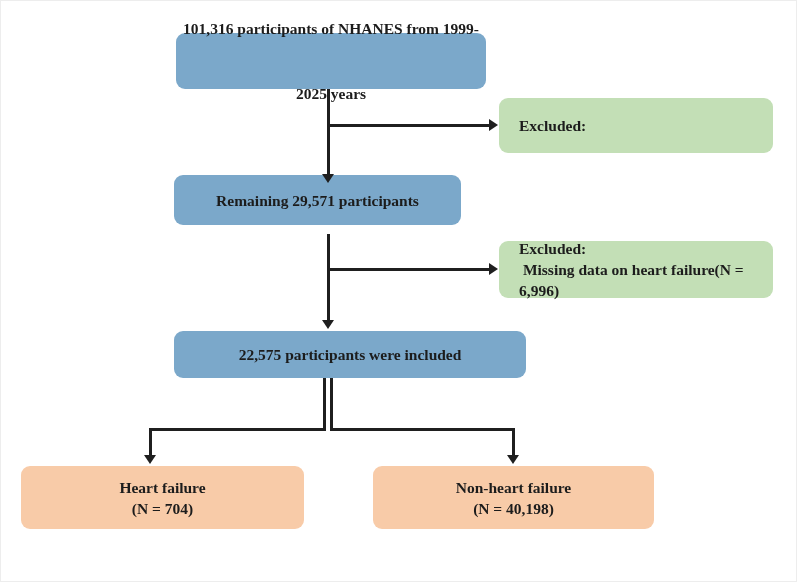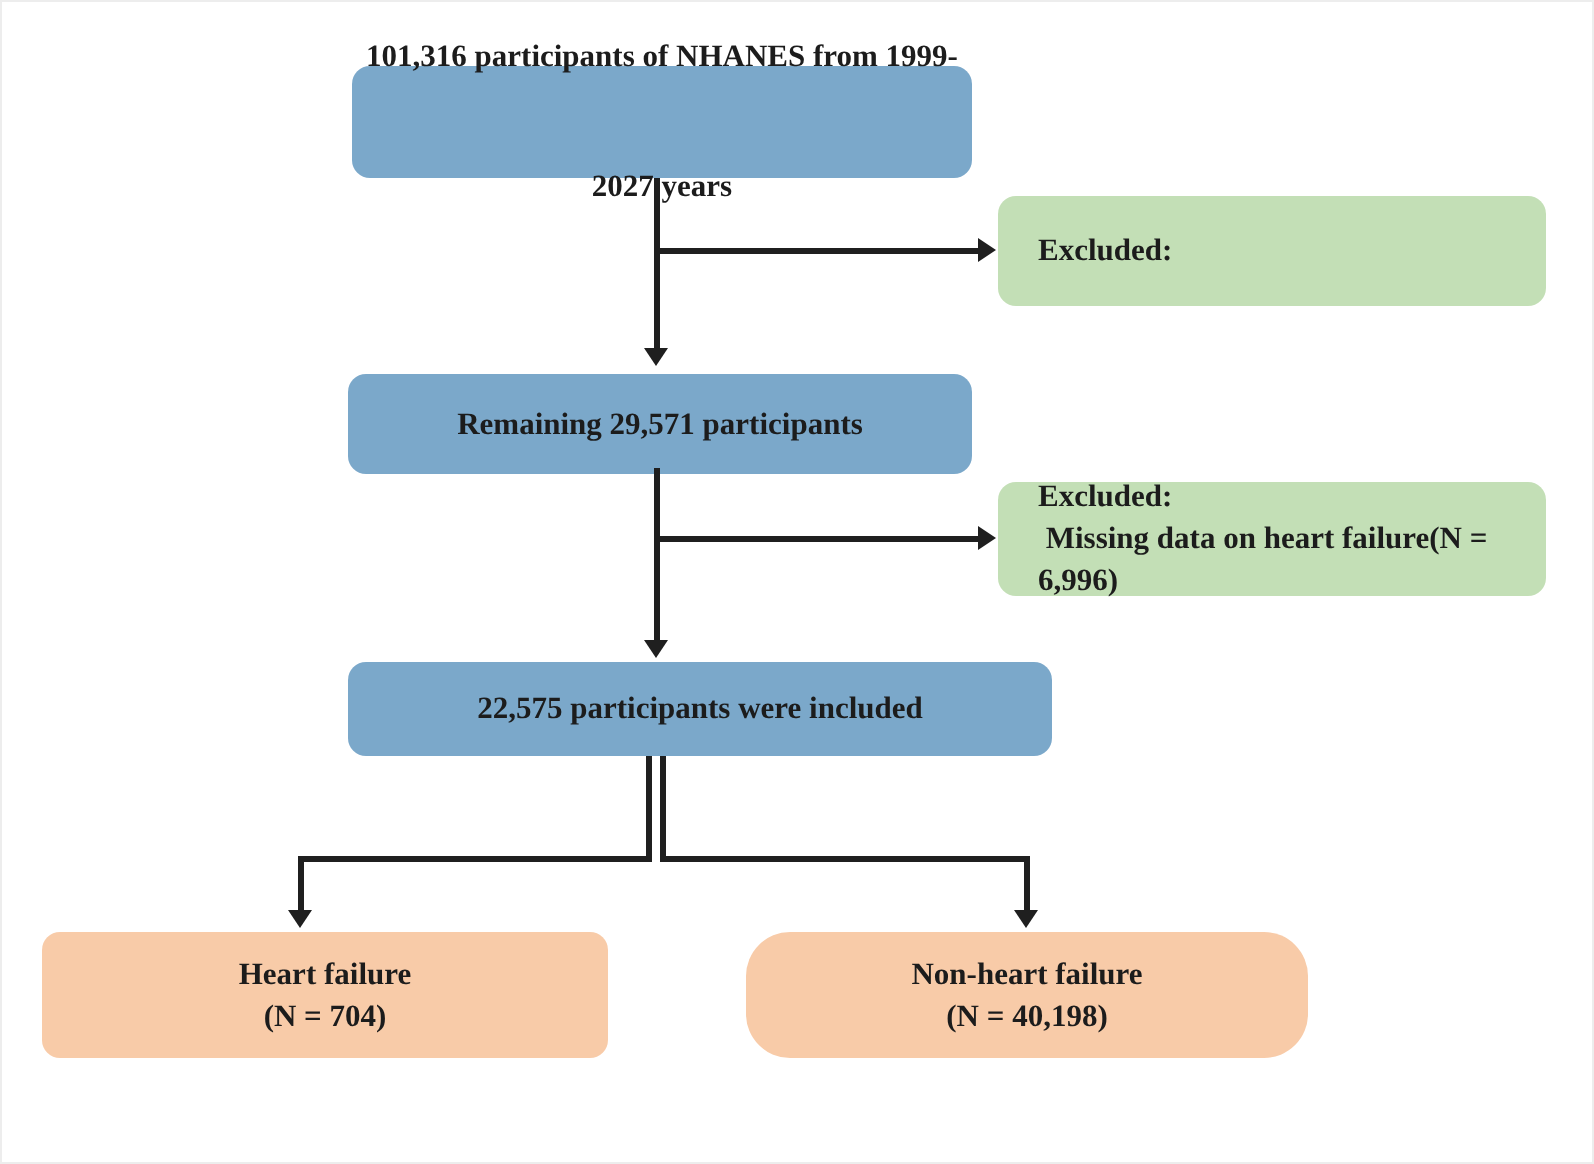--- a/index.html
+++ b/index.html
@@ -29,25 +29,25 @@
     color: var(--c-text, #1c1c1c);
   }
   .box.centered { align-items: center; text-align: center; }
   .box.leftalign { align-items: flex-start; text-align: left; padding-left: 20px; padding-right: 2px; }
   .cohort  { background: var(--c-cohort,  #7ba8ca); }
   .excl    { background: var(--c-excluded,#c3dfb6); }
   .outcome { background: var(--c-outcome, #f8cba8); }
 
   #box-top       { left: 175px; top: 32px;  width: 310px; height: 56px; gap: 44px; }
   #box-excl1     { left: 498px; top: 97px;  width: 274px; height: 55px; }
-  #box-remaining { left: 173px; top: 186px; width: 312px; height: 50px; }
+  #box-remaining { left: 173px; top: 174px; width: 287px; height: 50px; }
   #box-excl2     { left: 498px; top: 240px; width: 274px; height: 57px; }
   #box-included  { left: 173px; top: 330px; width: 352px; height: 47px; }
   #box-hf        { left: 20px;  top: 465px; width: 283px; height: 63px; }
-  #box-nhf       { left: 372px; top: 465px; width: 281px; height: 63px; border-radius: 22px; }
+  #box-nhf       { left: 372px; top: 465px; width: 281px; height: 63px; }
 
   .pre { white-space: pre-wrap; }
 
   .line {
     position: absolute;
     background: var(--c-line, #1f1f1f);
   }
   .arr-down {
     position: absolute;
     width: 0; height: 0;
@@ -80,21 +80,21 @@
   #v5 { left: 511px; top: 427px; width: 3px; height: 28px; }
   #a6 { left: 506px; top: 454px; }
 </style>
 </head>
 <body>
 
 <div class="canvas">
 
   <div class="box cohort centered" id="box-top">
     <div>101,316 participants of NHANES from 1999-</div>
-    <div>2027 years</div>
+    <div>2025 years</div>
   </div>
 
   <div class="box excl leftalign" id="box-excl1">
     <div>Excluded:</div>
   </div>
 
   <div class="box cohort centered" id="box-remaining">
     <div>Remaining 29,571 participants</div>
   </div>
 

